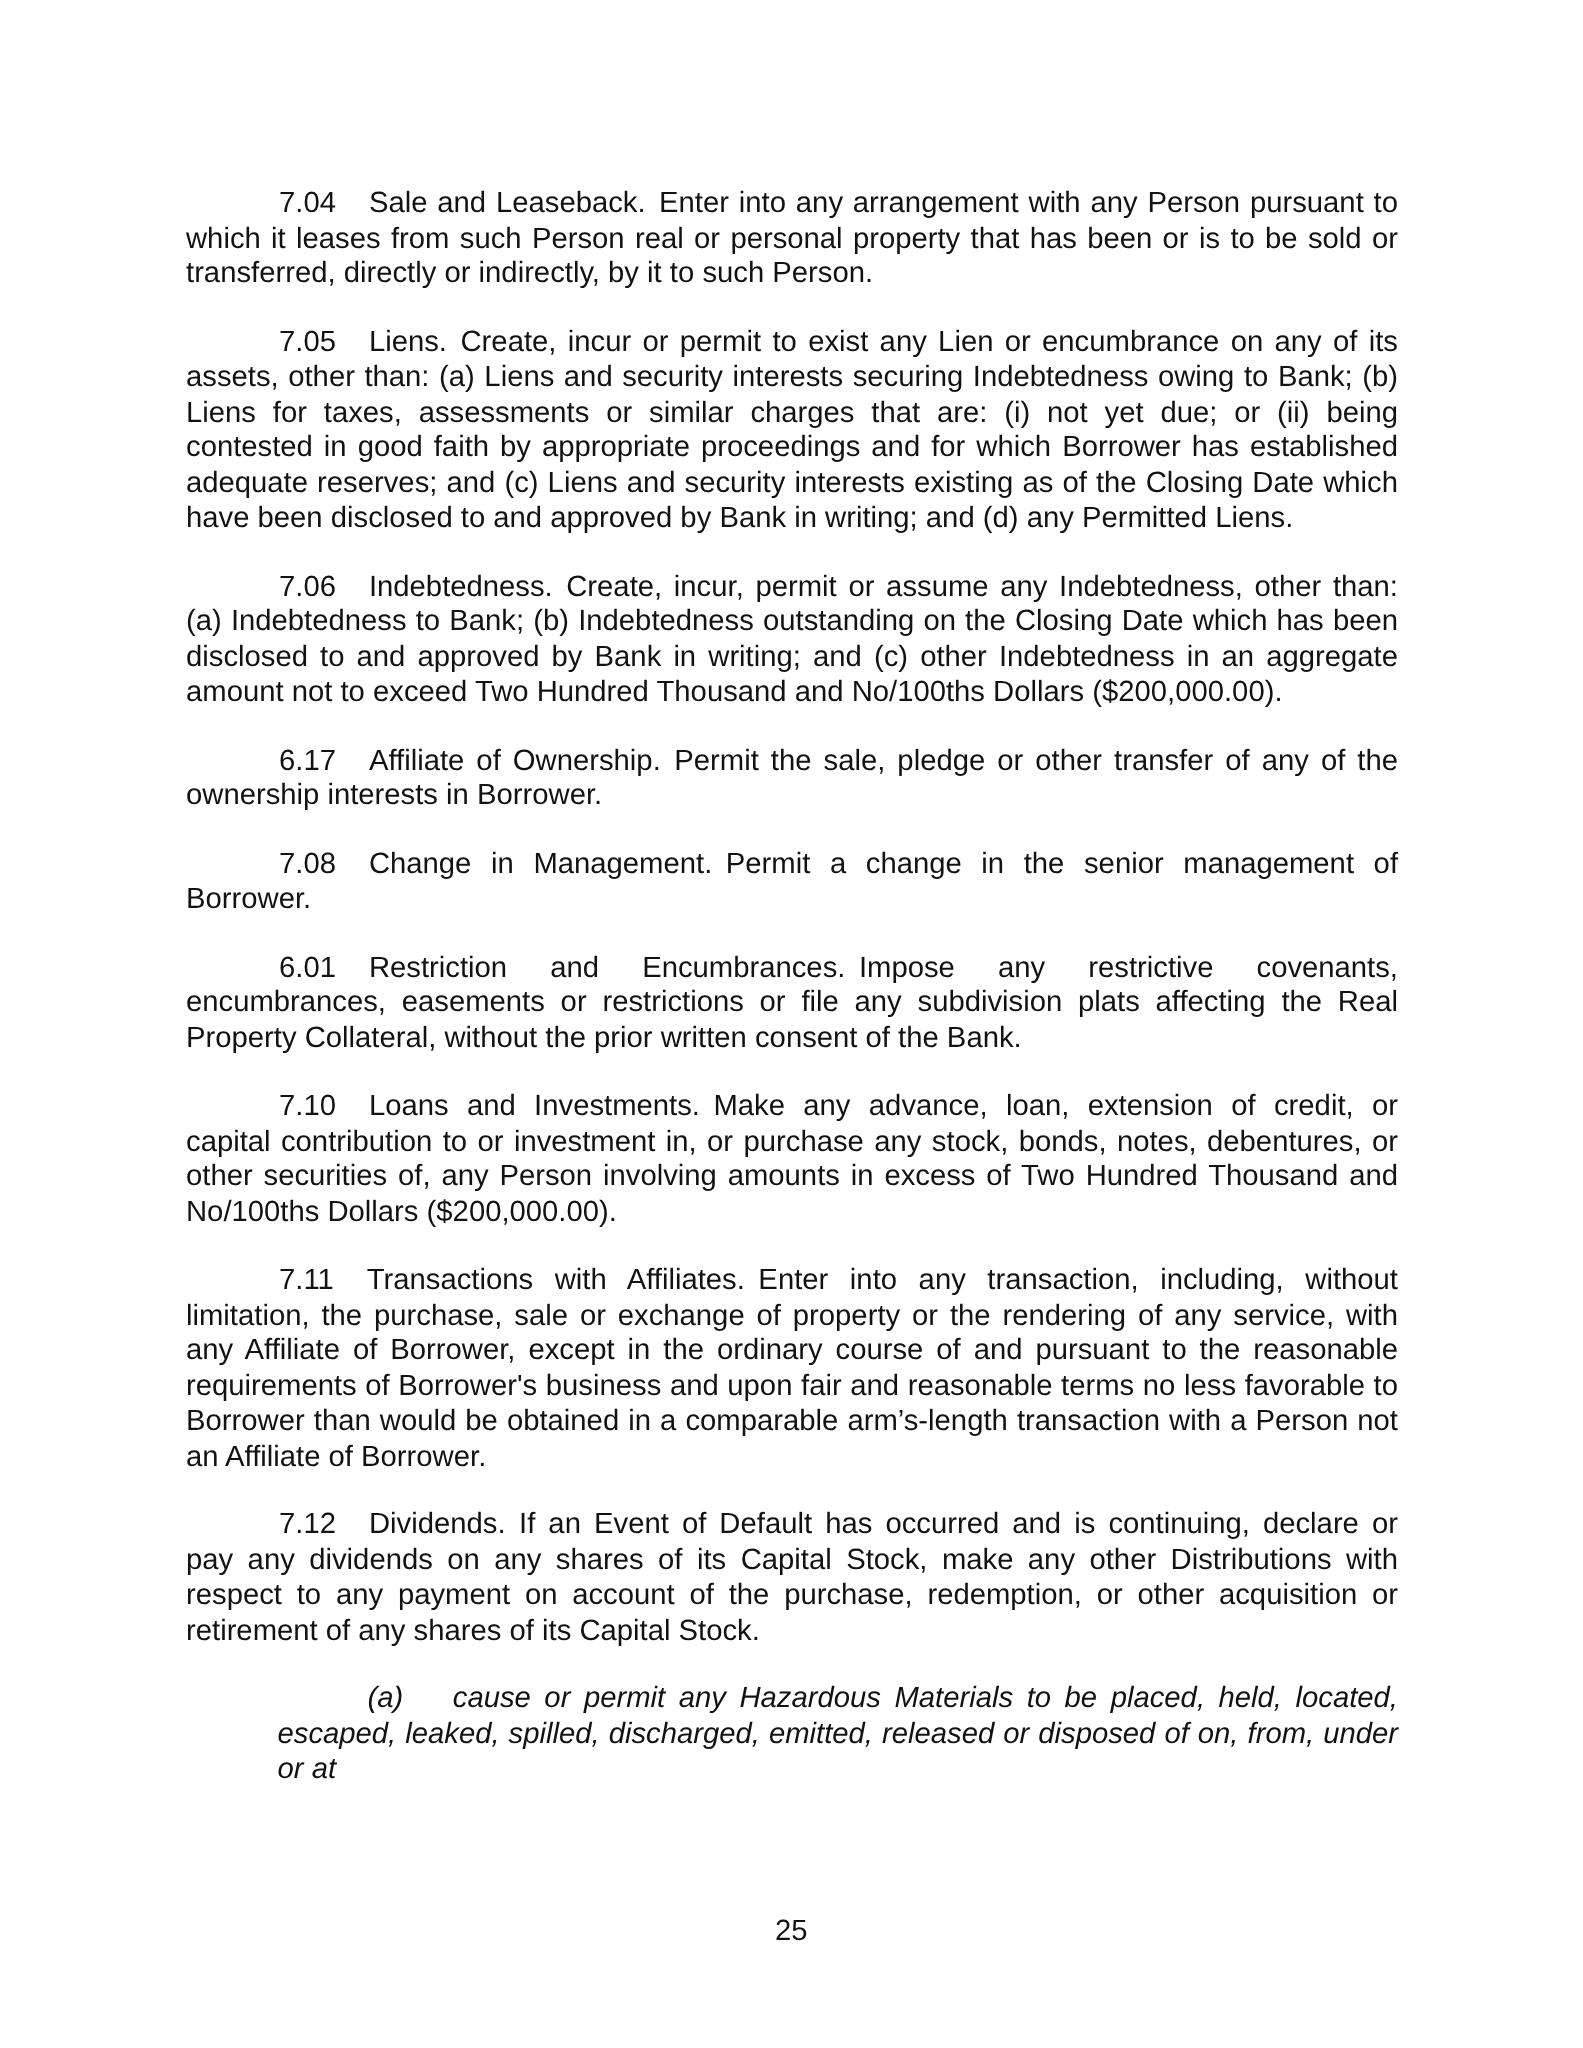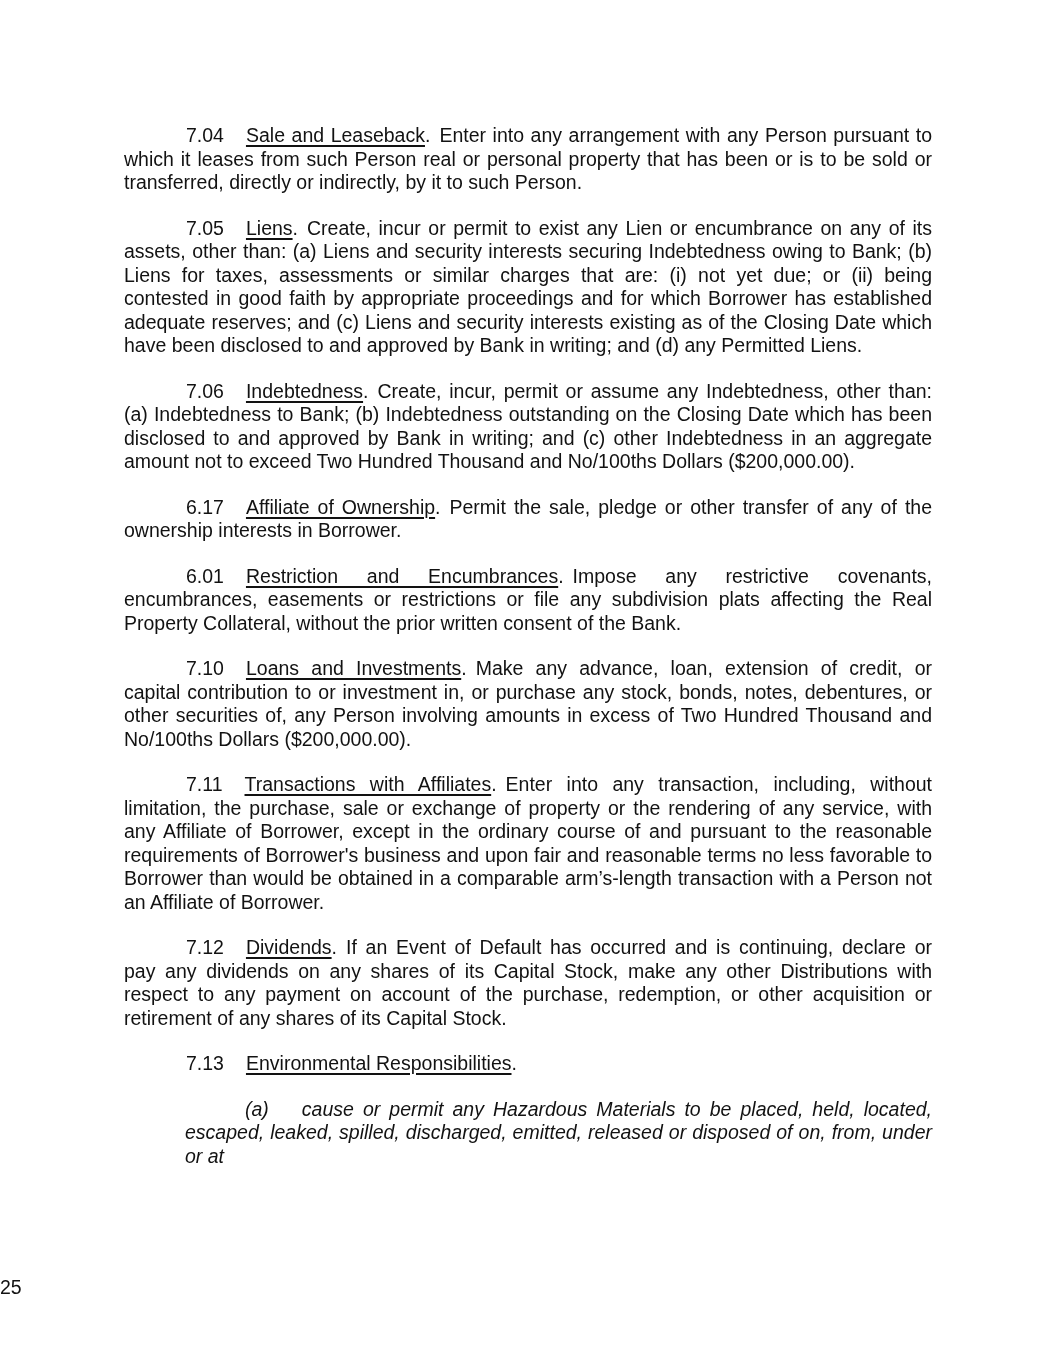--- a/index.html
+++ b/index.html
@@ -28,55 +28,54 @@
   p.sub {
     margin: 0 0 22px 61px;
     text-align: justify;
     text-indent: 60px;
     font-style: italic;
   }
   .tab  { display: inline-block; width: 22px; }
   .gap2 { display: inline-block; width: 9px; }
   .taba { display: inline-block; width: 33px; }
   .title {
-    text-decoration: underline;
     text-decoration-thickness: 2px;
     text-underline-offset: 3px;
   }
   footer.page-footer {
     position: absolute;
     top: 1276px;
     left: 0;
     width: 1055px;
-    text-align: left;
+    text-align: center;
   }
 </style>
 </head>
 <body>
 
 <main class="page-content">
 
   <p class="sec"><span>7.04</span><span class="tab"></span><span class="title">Sale and Leaseback</span><span>.</span><span class="gap2"></span><span>Enter into any arrangement with any Person pursuant to which it leases from such Person real or personal property that has been or is to be sold or transferred, directly or indirectly, by it to such Person.</span></p>
 
   <p class="sec"><span>7.05</span><span class="tab"></span><span class="title">Liens</span><span>.</span><span class="gap2"></span><span>Create, incur or permit to exist any Lien or encumbrance on any of its assets, other than: (a) Liens and security interests securing Indebtedness owing to Bank; (b) Liens for taxes, assessments or similar charges that are: (i) not yet due; or (ii) being contested in good faith by appropriate proceedings and for which Borrower has established adequate reserves; and (c) Liens and security interests existing as of the Closing Date which have been disclosed to and approved by Bank in writing; and (d) any Permitted Liens.</span></p>
 
   <p class="sec"><span>7.06</span><span class="tab"></span><span class="title">Indebtedness</span><span>.</span><span class="gap2"></span><span>Create, incur, permit or assume any Indebtedness, other than: (a) Indebtedness to Bank; (b) Indebtedness outstanding on the Closing Date which has been disclosed to and approved by Bank in writing; and (c) other Indebtedness in an aggregate amount not to exceed Two Hundred Thousand and No/100ths Dollars ($200,000.00).</span></p>
 
   <p class="sec"><span>6.17</span><span class="tab"></span><span class="title">Affiliate of Ownership</span><span>.</span><span class="gap2"></span><span>Permit the sale, pledge or other transfer of any of the ownership interests in Borrower.</span></p>
 
+  <p class="sec"><span>7.08</span><span class="tab"></span><span class="title">Change in Management</span><span>.</span><span class="gap2"></span><span>Permit a change in the senior management of Borrower.</span></p>
 
   <p class="sec"><span>6.01</span><span class="tab"></span><span class="title">Restriction and Encumbrances</span><span>.</span><span class="gap2"></span><span>Impose any restrictive covenants, encumbrances, easements or restrictions or file any subdivision plats affecting the Real Property Collateral, without the prior written consent of the Bank.</span></p>
 
   <p class="sec"><span>7.10</span><span class="tab"></span><span class="title">Loans and Investments</span><span>.</span><span class="gap2"></span><span>Make any advance, loan, extension of credit, or capital contribution to or investment in, or purchase any stock, bonds, notes, debentures, or other securities of, any Person involving amounts in excess of Two Hundred Thousand and No/100ths Dollars ($200,000.00).</span></p>
 
   <p class="sec"><span>7.11</span><span class="tab"></span><span class="title">Transactions with Affiliates</span><span>.</span><span class="gap2"></span><span>Enter into any transaction, including, without limitation, the purchase, sale or exchange of property or the rendering of any service, with any Affiliate of Borrower, except in the ordinary course of and pursuant to the reasonable requirements of Borrower's business and upon fair and reasonable terms no less favorable to Borrower than would be obtained in a comparable arm’s-length transaction with a Person not an Affiliate of Borrower.</span></p>
 
   <p class="sec"><span>7.12</span><span class="tab"></span><span class="title">Dividends</span><span>.</span><span class="gap2"></span><span>If an Event of Default has occurred and is continuing, declare or pay any dividends on any shares of its Capital Stock, make any other Distributions with respect to any payment on account of the purchase, redemption, or other acquisition or retirement of any shares of its Capital Stock.</span></p>
 
-  <p class="sec"><span>7.13</span><span class="tab"></span><span class="title">Environmental Responsibilities</span><span>.</span></p>
 
   <p class="sub"><span>(a)</span><span class="taba"></span><span>cause or permit any Hazardous Materials to be placed, held, located, escaped, leaked, spilled, discharged, emitted, released or disposed of on, from, under or at</span></p>
 
 </main>
 
 <footer class="page-footer">
   <span>25</span>
 </footer>
 
 </body></html>

